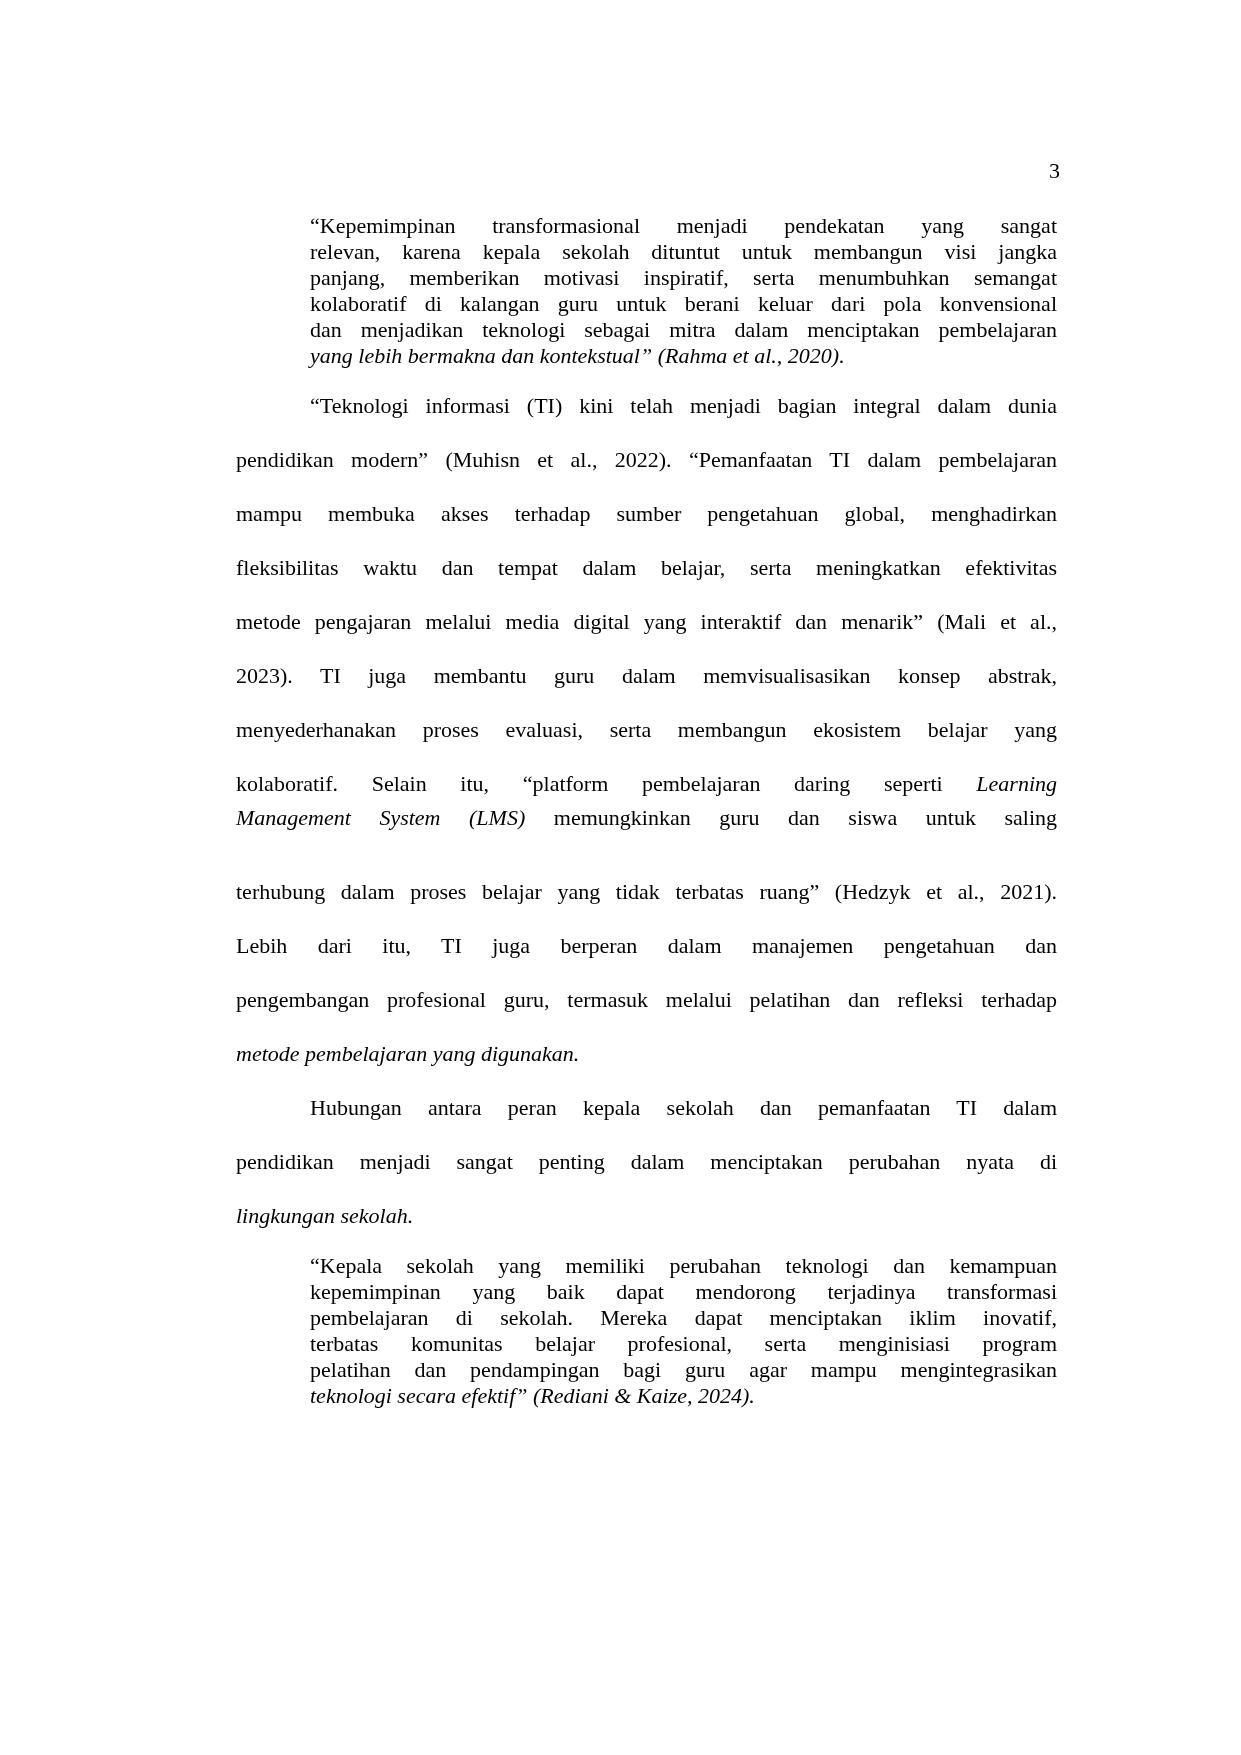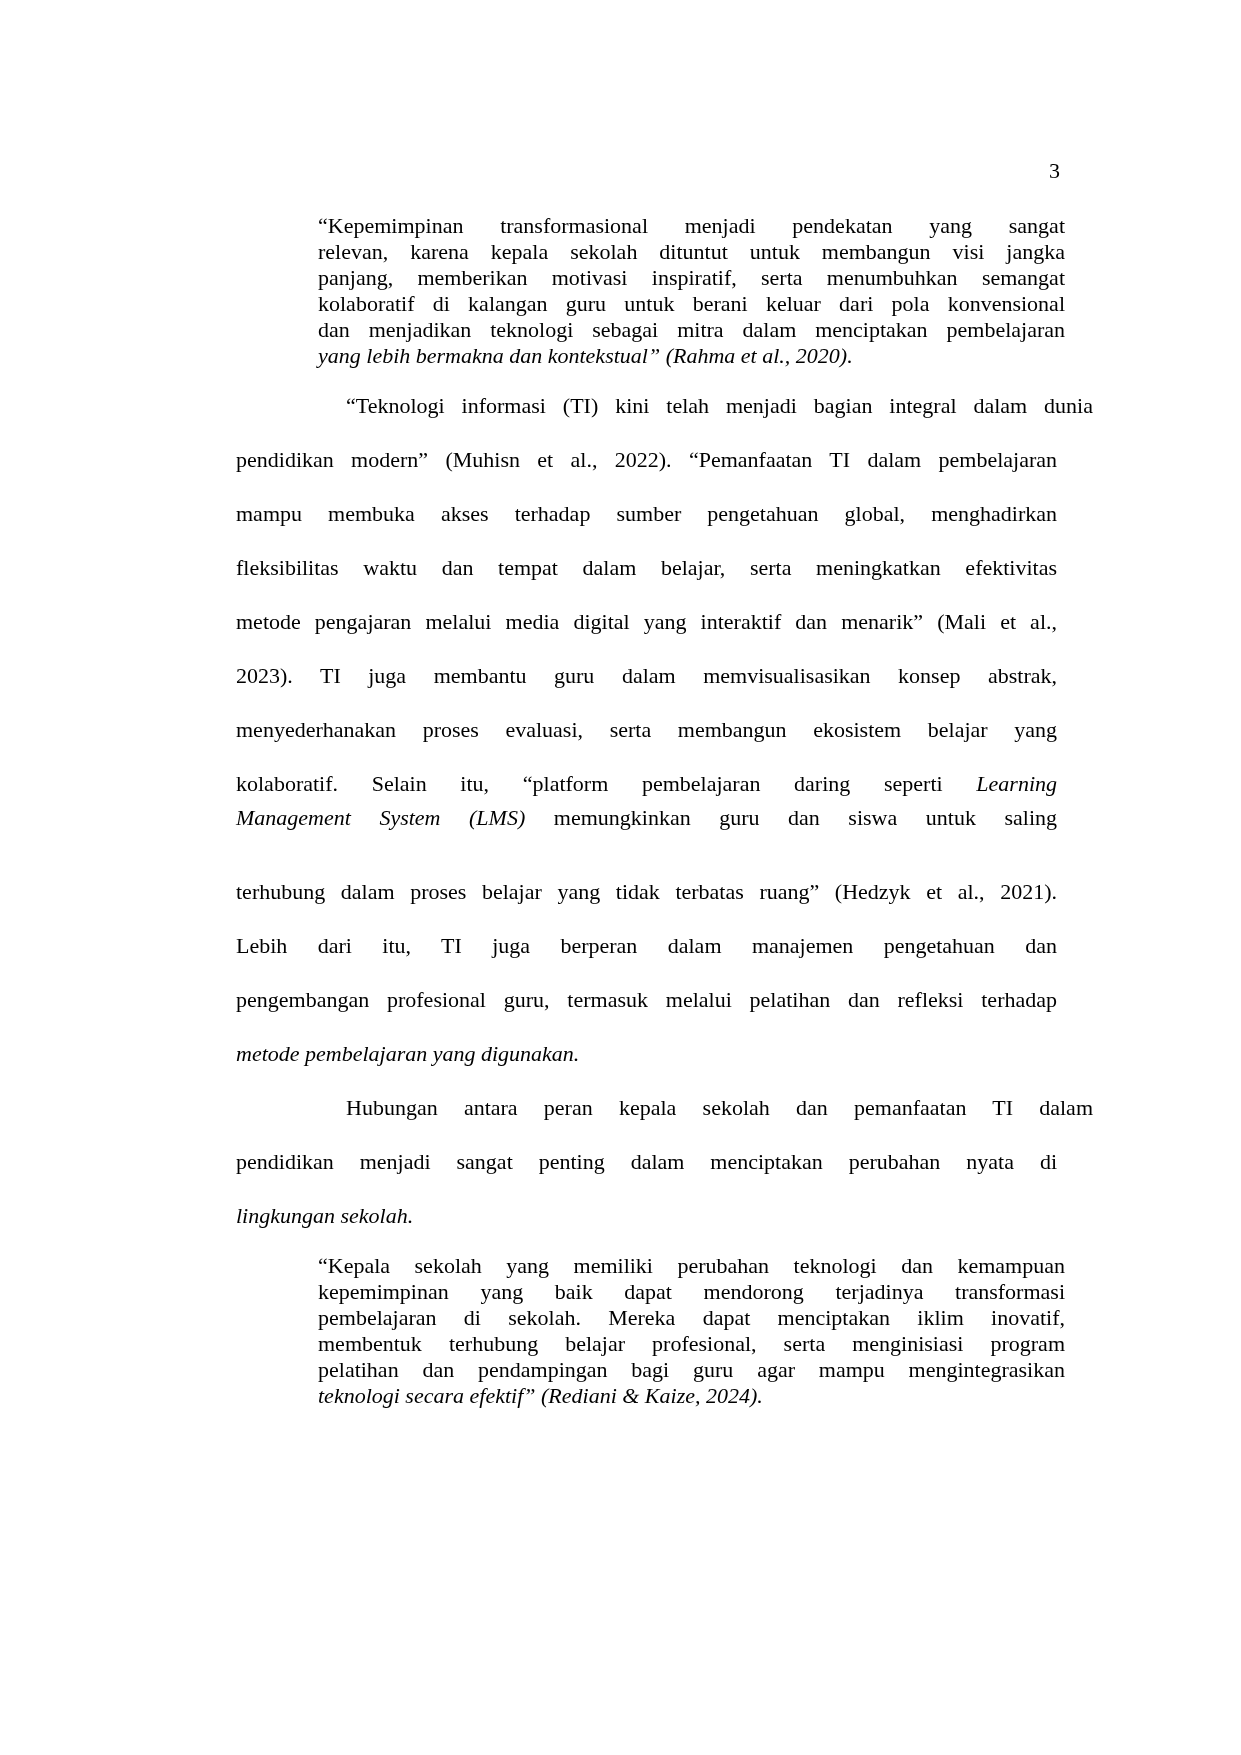--- a/index.html
+++ b/index.html
@@ -3,22 +3,22 @@
 <meta charset="utf-8">
 <style>
   html, body { margin: 0; padding: 0; background: #ffffff; }
   body { width: 1241px; height: 1755px; position: relative; overflow: hidden;
          font-family: "Liberation Serif", "DejaVu Serif", serif; color: #000; }
   .page-number { position: absolute; top: 158px; left: 1040px; width: 20px; text-align: right; font-size: 22px; }
   .line { position: absolute; font-size: 22px; line-height: 28px; white-space: nowrap;
           text-align: justify; text-align-last: justify; }
   .line.last { text-align-last: left; font-style: italic; }
   .body-line { left: 236px; width: 821px; }
-  .body-line.indent { left: 310px; width: 747px; margin-left: 36px; }
-  .quote-line { left: 310px; width: 747px; margin-left: 8px; }
+  .body-line.indent { left: 310px; width: 747px; }
+  .quote-line { left: 310px; width: 747px; }
   em { font-style: italic; }
 </style>
 </head>
 <body>
 
 <div class="page-number">3</div>
 
 <div>
   <div class="line quote-line" style="top:212px">“Kepemimpinan transformasional menjadi pendekatan yang sangat</div>
   <div class="line quote-line" style="top:238px">relevan, karena kepala sekolah dituntut untuk membangun visi jangka</div>
@@ -47,16 +47,16 @@
 <div>
   <div class="line body-line indent" style="top:1094px">Hubungan antara peran kepala sekolah dan pemanfaatan TI dalam</div>
   <div class="line body-line" style="top:1148px">pendidikan menjadi sangat penting dalam menciptakan perubahan nyata di</div>
   <div class="line body-line last" style="top:1202px">lingkungan sekolah.</div>
 </div>
 
 <div>
   <div class="line quote-line" style="top:1252px">“Kepala sekolah yang memiliki perubahan teknologi dan kemampuan</div>
   <div class="line quote-line" style="top:1278px">kepemimpinan yang baik dapat mendorong terjadinya transformasi</div>
   <div class="line quote-line" style="top:1304px">pembelajaran di sekolah. Mereka dapat menciptakan iklim inovatif,</div>
-  <div class="line quote-line" style="top:1330px">membentuk terhubung belajar profesional, serta menginisiasi program</div>
+  <div class="line quote-line" style="top:1330px">terbatas komunitas belajar profesional, serta menginisiasi program</div>
   <div class="line quote-line" style="top:1356px">pelatihan dan pendampingan bagi guru agar mampu mengintegrasikan</div>
   <div class="line quote-line last" style="top:1382px">teknologi secara efektif” (Rediani &amp; Kaize, 2024).</div>
 </div>
 
 </body></html>

